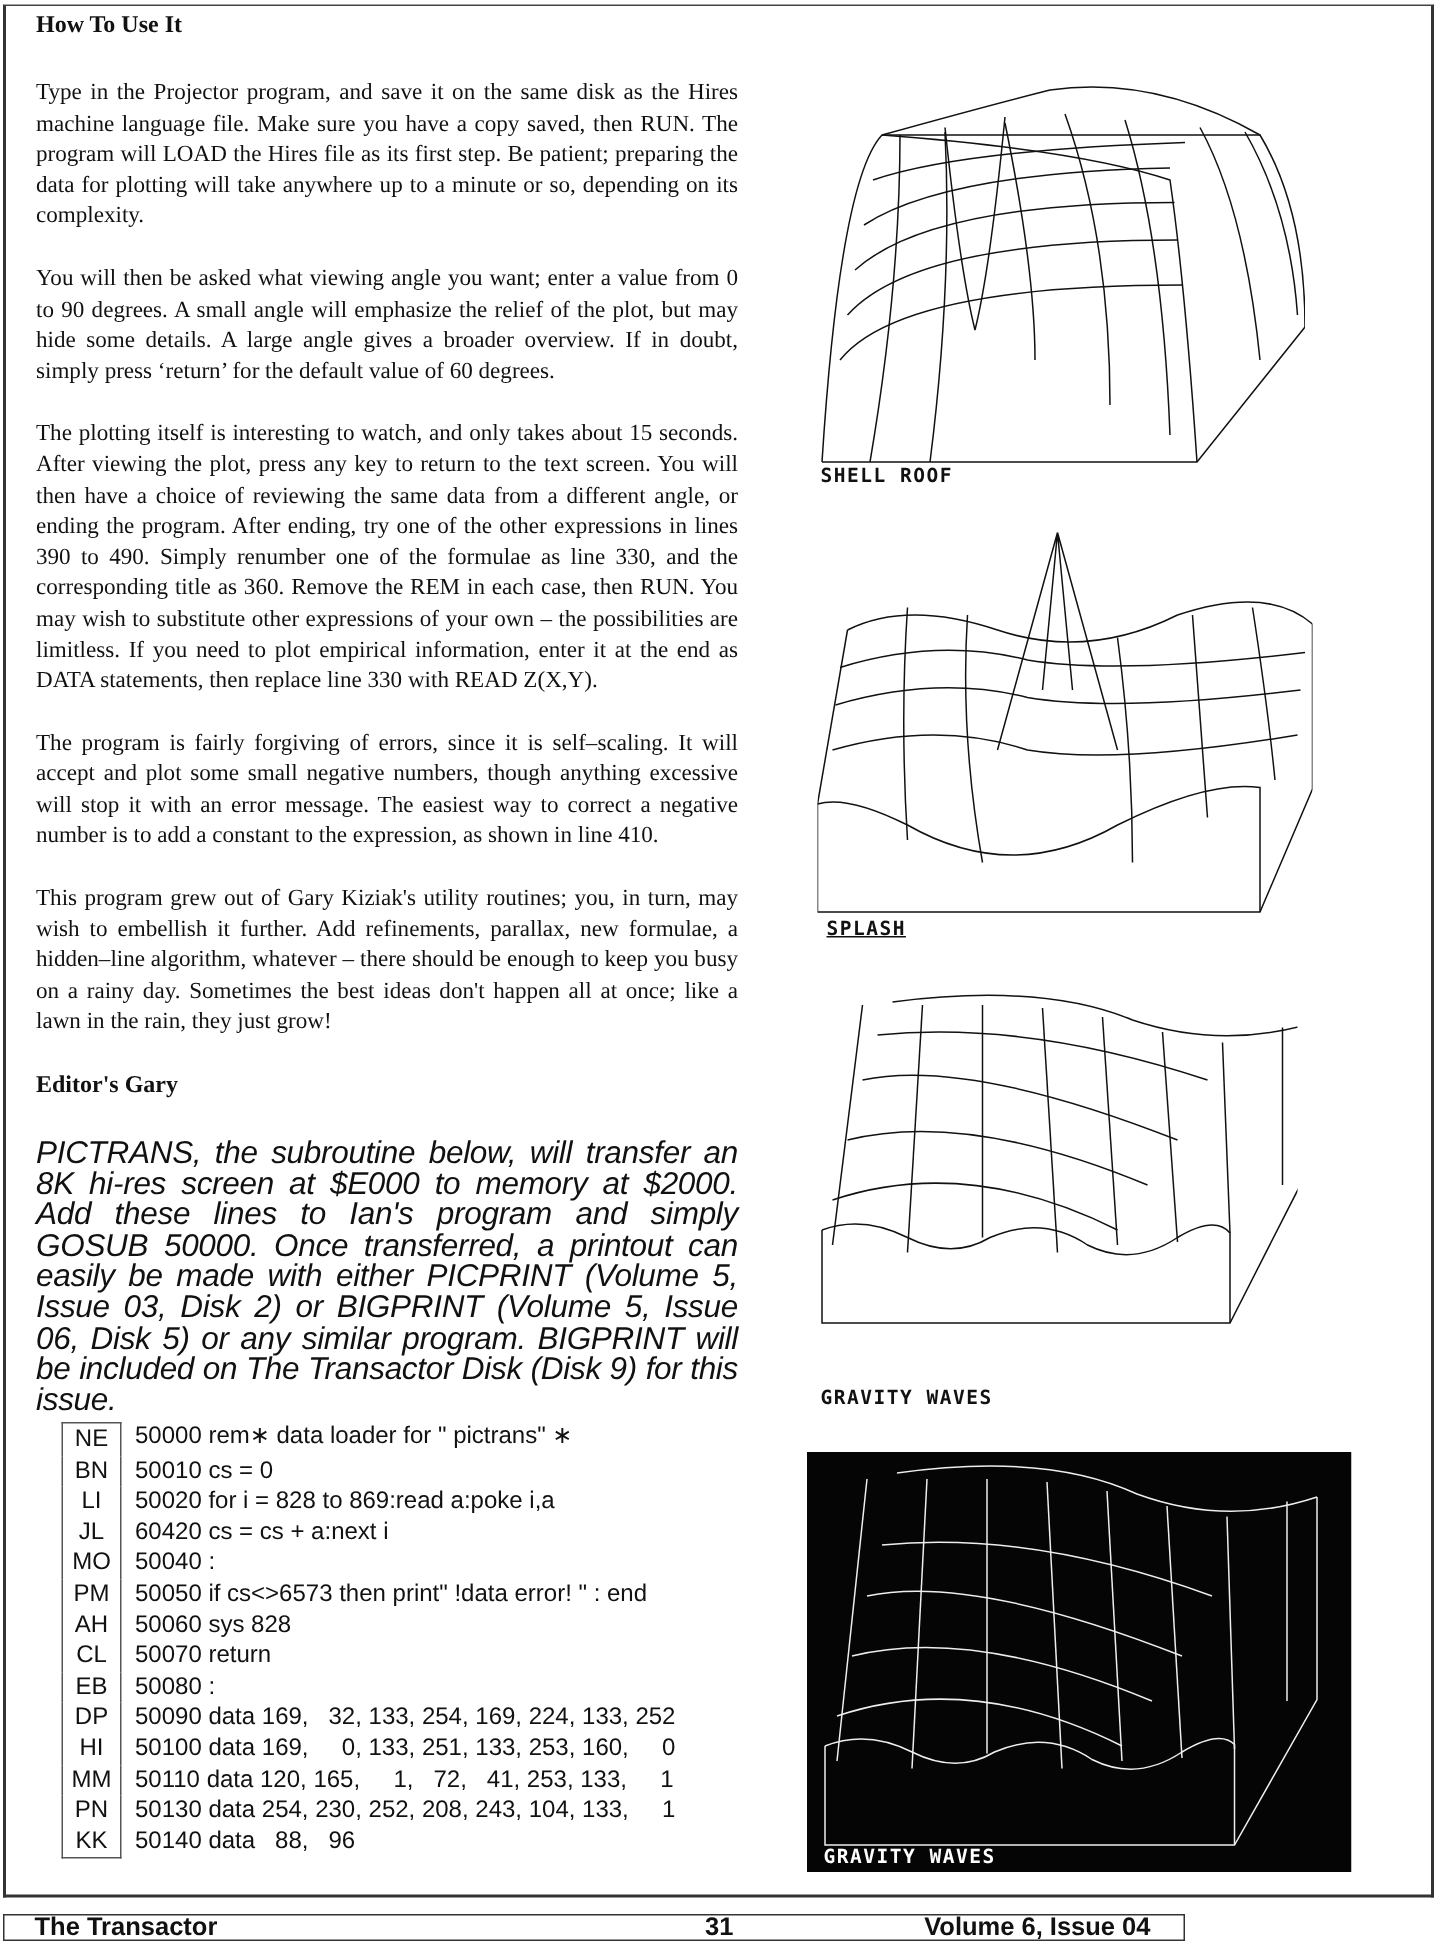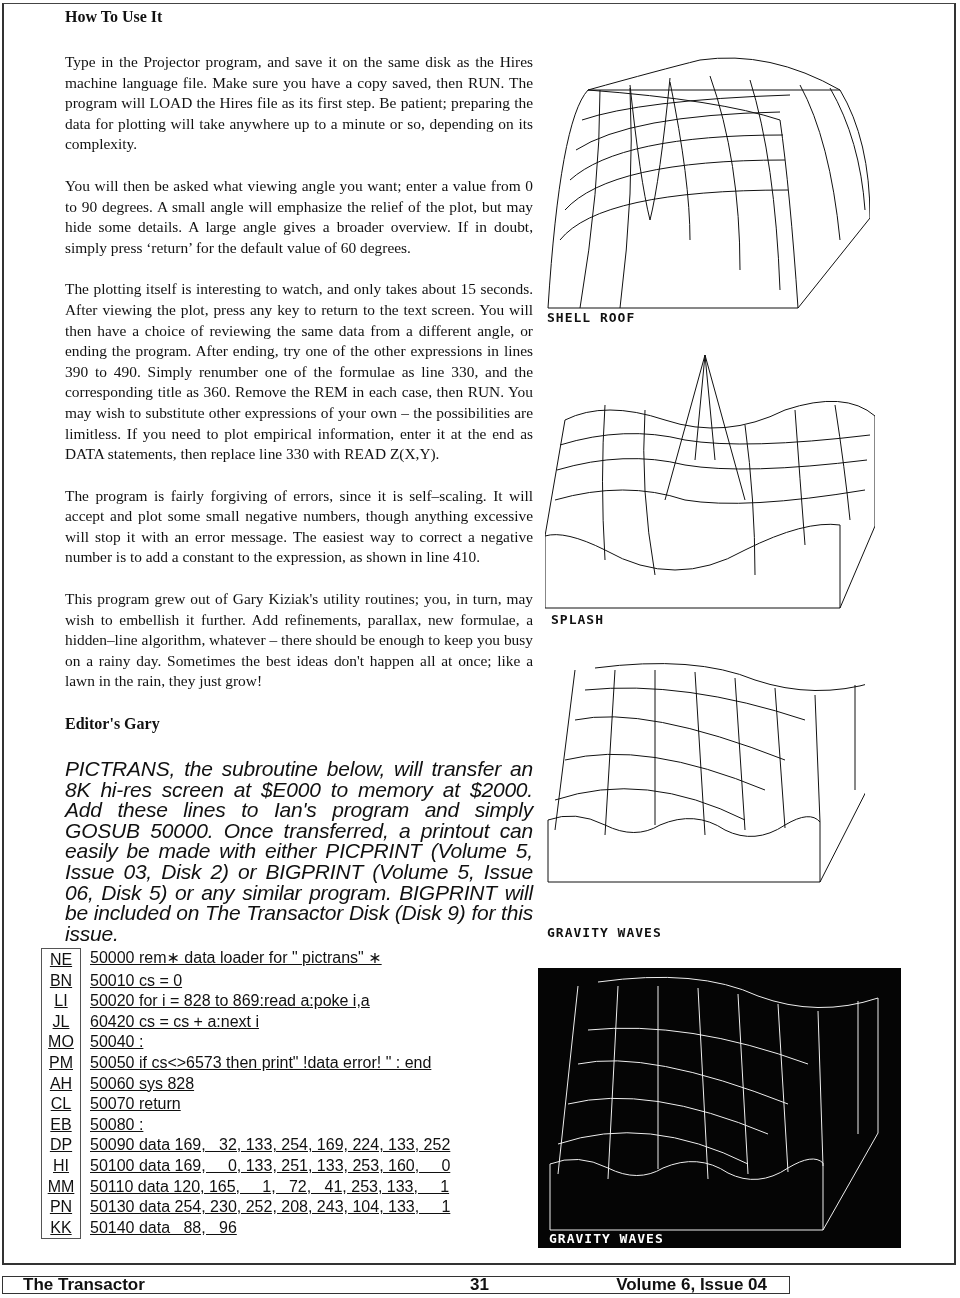--- a/index.html
+++ b/index.html
@@ -1,23 +1,23 @@
 <!DOCTYPE html>
 <html><head>
 <meta charset="utf-8">
 <style>
   html, body { margin:0; padding:0; background:#fff; }
   body { width:960px; height:1298px; position:relative; overflow:hidden; color:#111; }
   .frame { position:absolute; left:2px; top:3px; width:954px; height:1262px; border:2px solid #333; border-top:1.5px solid #444; box-sizing:border-box; }
-  .col { position:absolute; left:24px; top:6px; width:468px; font-family:"Liberation Serif","DejaVu Serif",serif; font-size:15.4px; line-height:20.6px; text-align:justify;margin-left:41px; }
+  .col { position:absolute; left:24px; top:6px; width:468px; font-family:"Liberation Serif","DejaVu Serif",serif; font-size:15.4px; line-height:20.6px; text-align:justify; }
   h2 { font-family:"Liberation Serif",serif; font-weight:bold; font-size:16px; margin:0 0 24px 0; line-height:22px; }
   p { margin:0 0 21px 0; }
   p.note { font-style:italic; font-family:"Liberation Sans",sans-serif; font-size:21px; letter-spacing:-0.2px; line-height:20.6px; }
   .h-edit { margin-top:0; }
-  .listing { position:absolute; left:41px; top:948px; font-family:"Liberation Sans",sans-serif; font-size:16px; line-height:20.6px;text-decoration:underline; }
+  .listing { position:absolute; left:41px; top:948px; font-family:"Liberation Sans",sans-serif; font-size:16px; line-height:20.6px; }
   .listing .row { display:flex; }
   .listing .cs { width:40px; text-align:center; border-left:1.5px solid #555; border-right:1.5px solid #555; box-sizing:border-box; }
   .listing .row:first-child .cs { border-top:1.5px solid #555; padding-top:1px; }
   .listing .row:last-child .cs { border-bottom:1.5px solid #555; }
   .listing .code { padding-left:9px; white-space:pre; }
   .fig { position:absolute; }
   .fig svg { display:block; }
   .cap { position:absolute; font-family:"DejaVu Sans Mono","Liberation Mono",monospace; font-weight:bold; font-size:13px; letter-spacing:1px; }
   .footer { position:absolute; left:2px; top:1276px; width:788px; height:18px; border:1.5px solid #333; box-sizing:border-box; font-family:"Liberation Sans",sans-serif; font-weight:bold; font-size:17px; line-height:16px; }
   .footer span { position:absolute; top:0; }
@@ -134,21 +134,21 @@
         <path d="M12 120 Q80 100 140 115 Q200 125 322 110"></path>
       <path d="M15 95 Q80 75 140 90 Q200 100 325 85"></path>
       <path d="M60 55 Q55 130 60 210"></path>
         <path d="M100 60 Q95 140 110 225"></path>
       <path d="M200 75 Q210 150 210 225"></path>
         <path d="M250 60 Q255 130 260 195"></path>
       <path d="M290 55 Q300 120 305 170"></path>
     </g>
   </svg>
 </div>
-<div class="cap" style="left:551px;top:612px;">SPLASH</div>
+<div class="cap" style="left:551px;top:612px;text-decoration:underline;">SPLASH</div>
 
 <div class="fig" style="left:545px;top:660px;">
   <svg width="320" height="230" viewBox="0 0 320 230">
     <g fill="none" stroke="#111" stroke-width="1">
       <path d="M3 160 L3 222 L275 222 L330 114 L330 22"></path>
       <path d="M3 160 Q30 150 60 165 Q90 180 115 165 Q150 150 180 170 Q210 185 240 165 Q265 150 275 162 L275 222"></path>
       <path d="M50 8 Q150 -5 210 20 Q270 40 330 22"></path>
       <path d="M10 140 Q100 110 200 160"></path>
         <path d="M20 100 Q100 80 220 130"></path>
         <path d="M30 60 Q100 45 240 100"></path>

